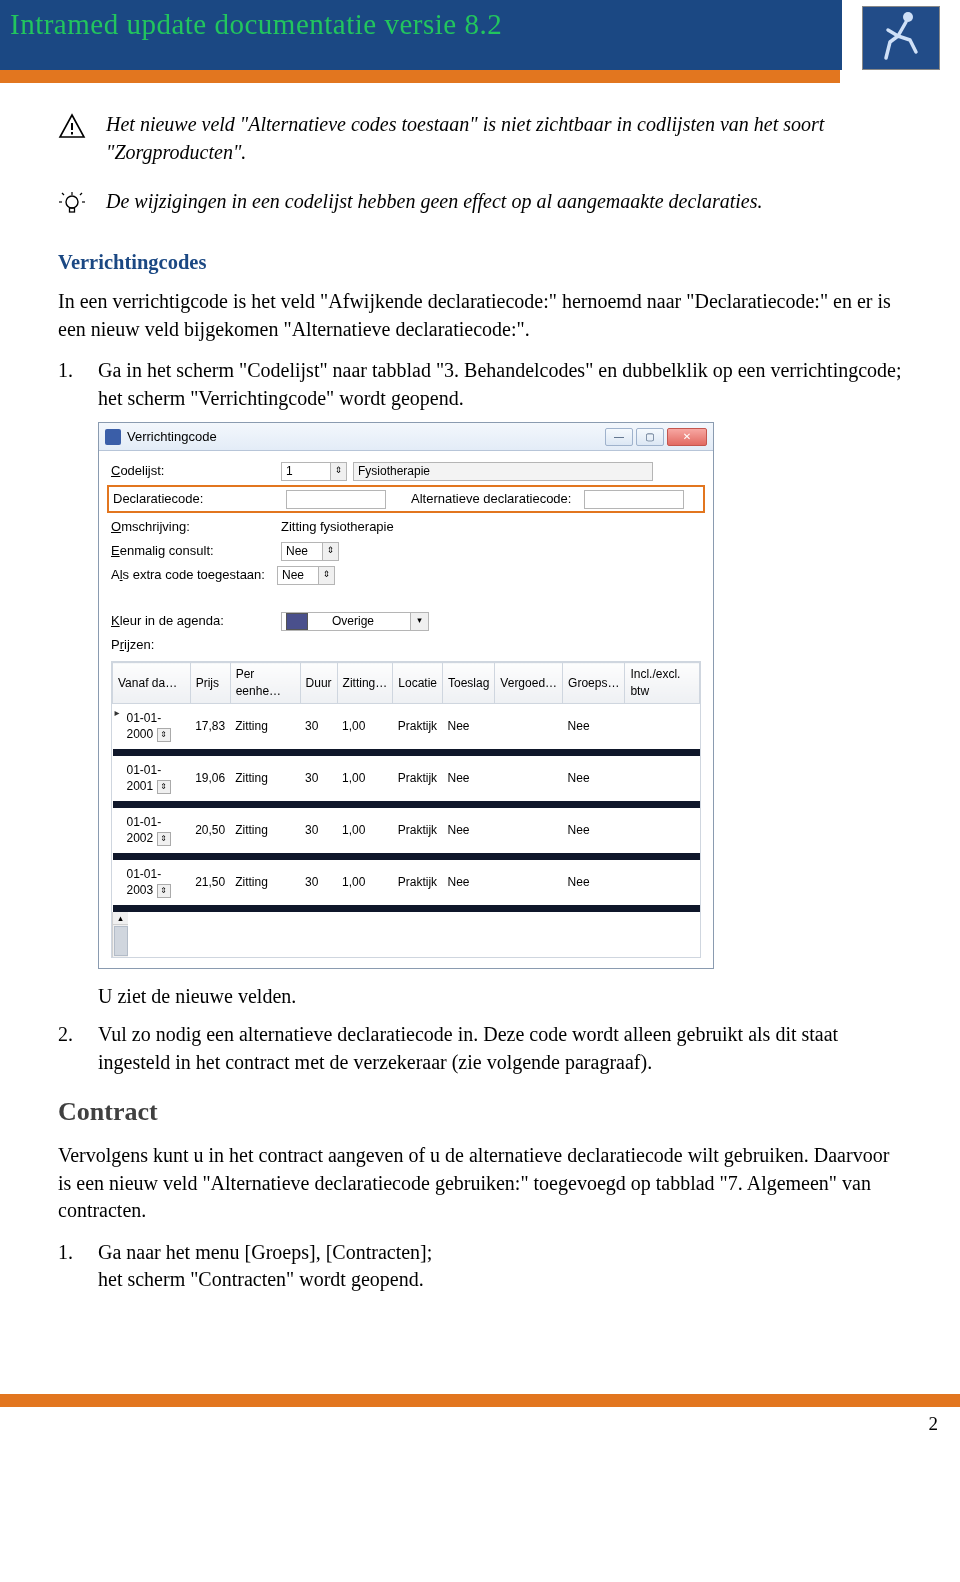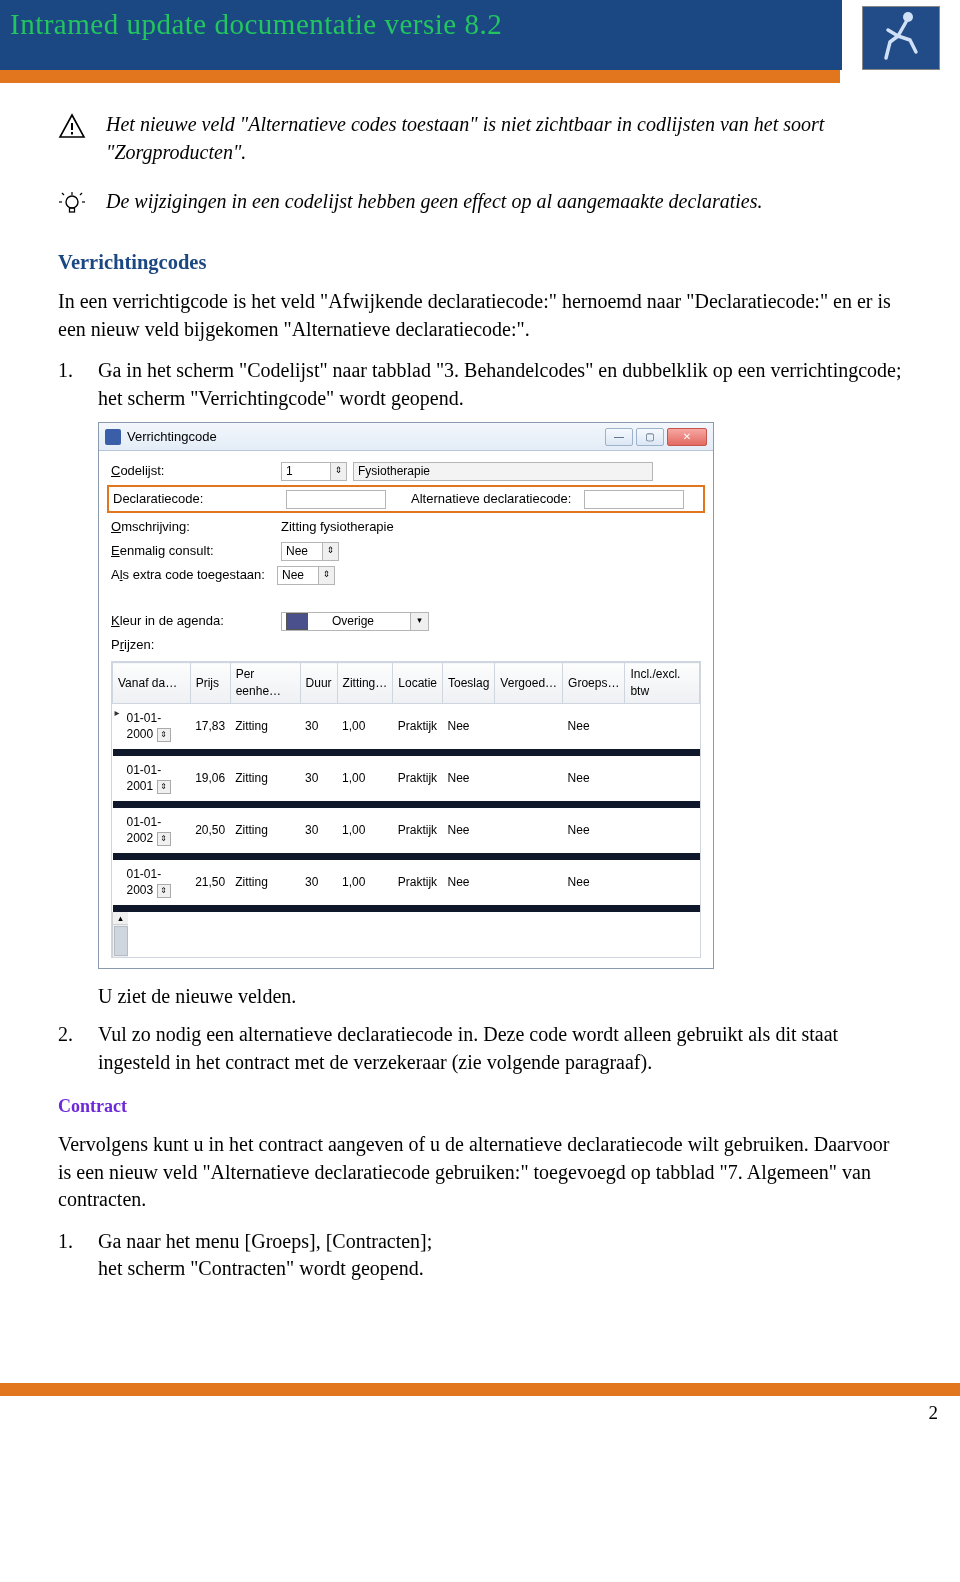--- a/index.html
+++ b/index.html
@@ -32,21 +32,21 @@
     align-items: center;
     justify-content: center;
     position: relative;
   }
   .header-logo svg { width: 50px; height: 60px; }
   .orange-bar { background: #e2761f; height: 13px; margin-right: 120px; }
   .content { padding: 28px 58px 10px 58px; font-size: 20px; line-height: 1.38; }
   .note-row { display: flex; gap: 14px; margin-bottom: 22px; font-style: italic; }
   .note-icon { flex: 0 0 34px; padding-top: 2px; }
   h2.section { font-weight: bold; font-size: 20.5px; color: #1b4883; margin: 16px 0 12px; }
-  h3.section { font-weight: bold; font-size: 18px; color: #6d28d9; margin: 18px 0 12px; }
+  h3.section { font-weight: bold; font-size: 26px; color: #404040; margin: 18px 0 12px; }
   p.body { margin-bottom: 14px; }
   ol.steps { list-style: none; counter-reset: step; padding: 0; }
   ol.steps > li { display: flex; margin-bottom: 10px; }
   ol.steps > li .num { flex: 0 0 40px; }
   ol.steps > li .txt { flex: 1; }
 
   
   .dialog {
     width: 616px;
     border: 1px solid #8a9bb0;

